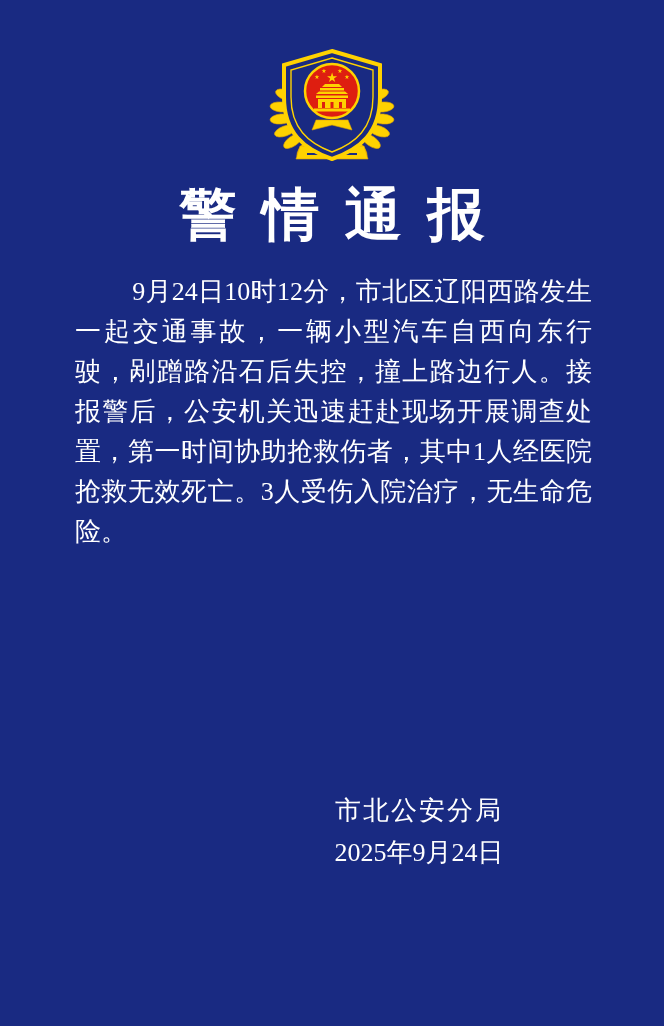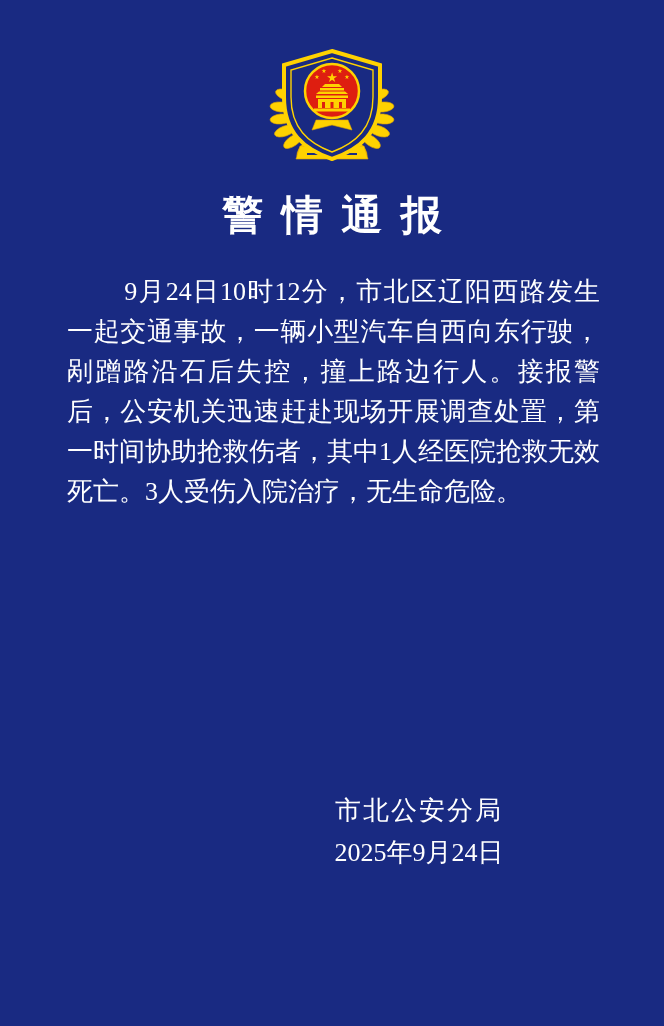--- a/index.html
+++ b/index.html
@@ -21,36 +21,36 @@
     overflow:hidden;
   }
   .badge-wrap{
     padding-top:45px;
     display:flex;justify-content:center;
   }
   .badge-wrap svg{display:block;}
   .notice-title{
     margin-top:20px;
     text-align:center;
-    font-size:41px;
+    font-size:57px;
     font-weight:bold;
     letter-spacing:0.45em;
     text-indent:0.45em; 
     line-height:60px;
     white-space:nowrap;
   }
   .body-text{
     margin:27px 60px 0 63px;
     font-size:26px;
     line-height:40px;
     text-align:justify;
     text-justify:inter-ideograph;
   }
   .body-text p{
-    margin:4px;
+    margin:12px;
     text-indent:2.2em;
   }
   .body-text p + p{
     margin-top:8px;
   }
   .signature{
     position:absolute;
     left:0;right:0;
     top:790px;
     text-align:center;

